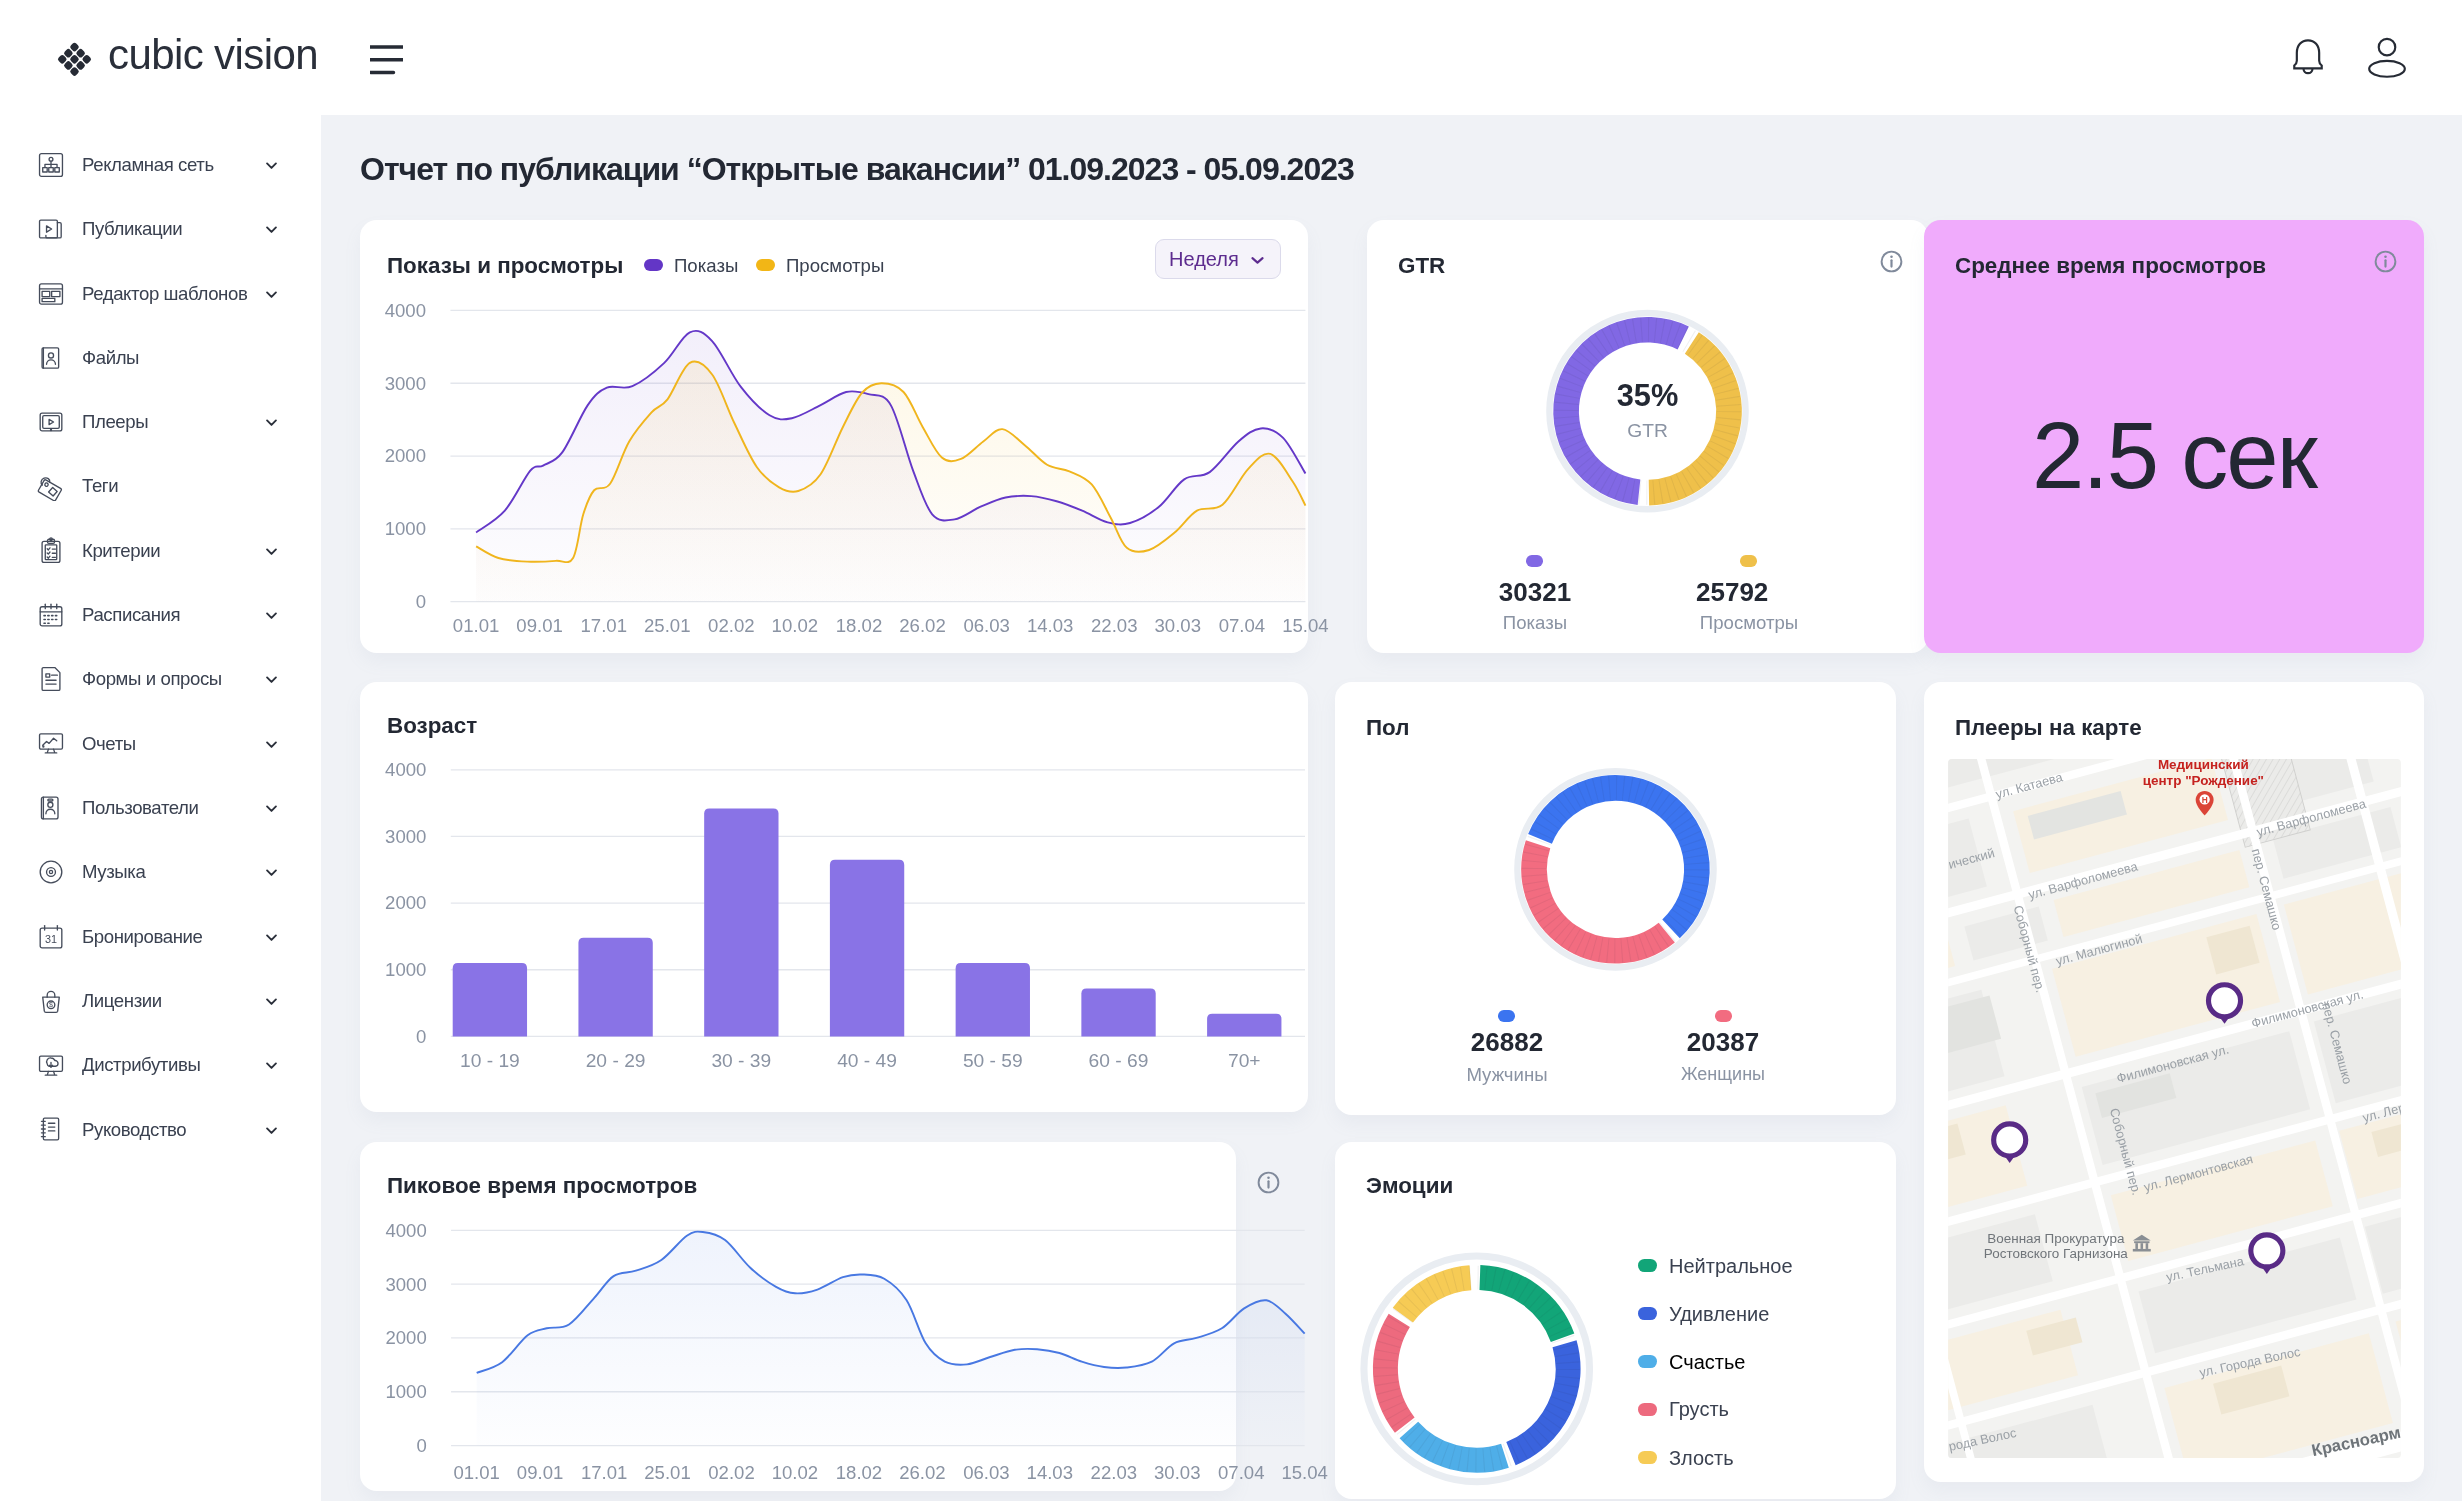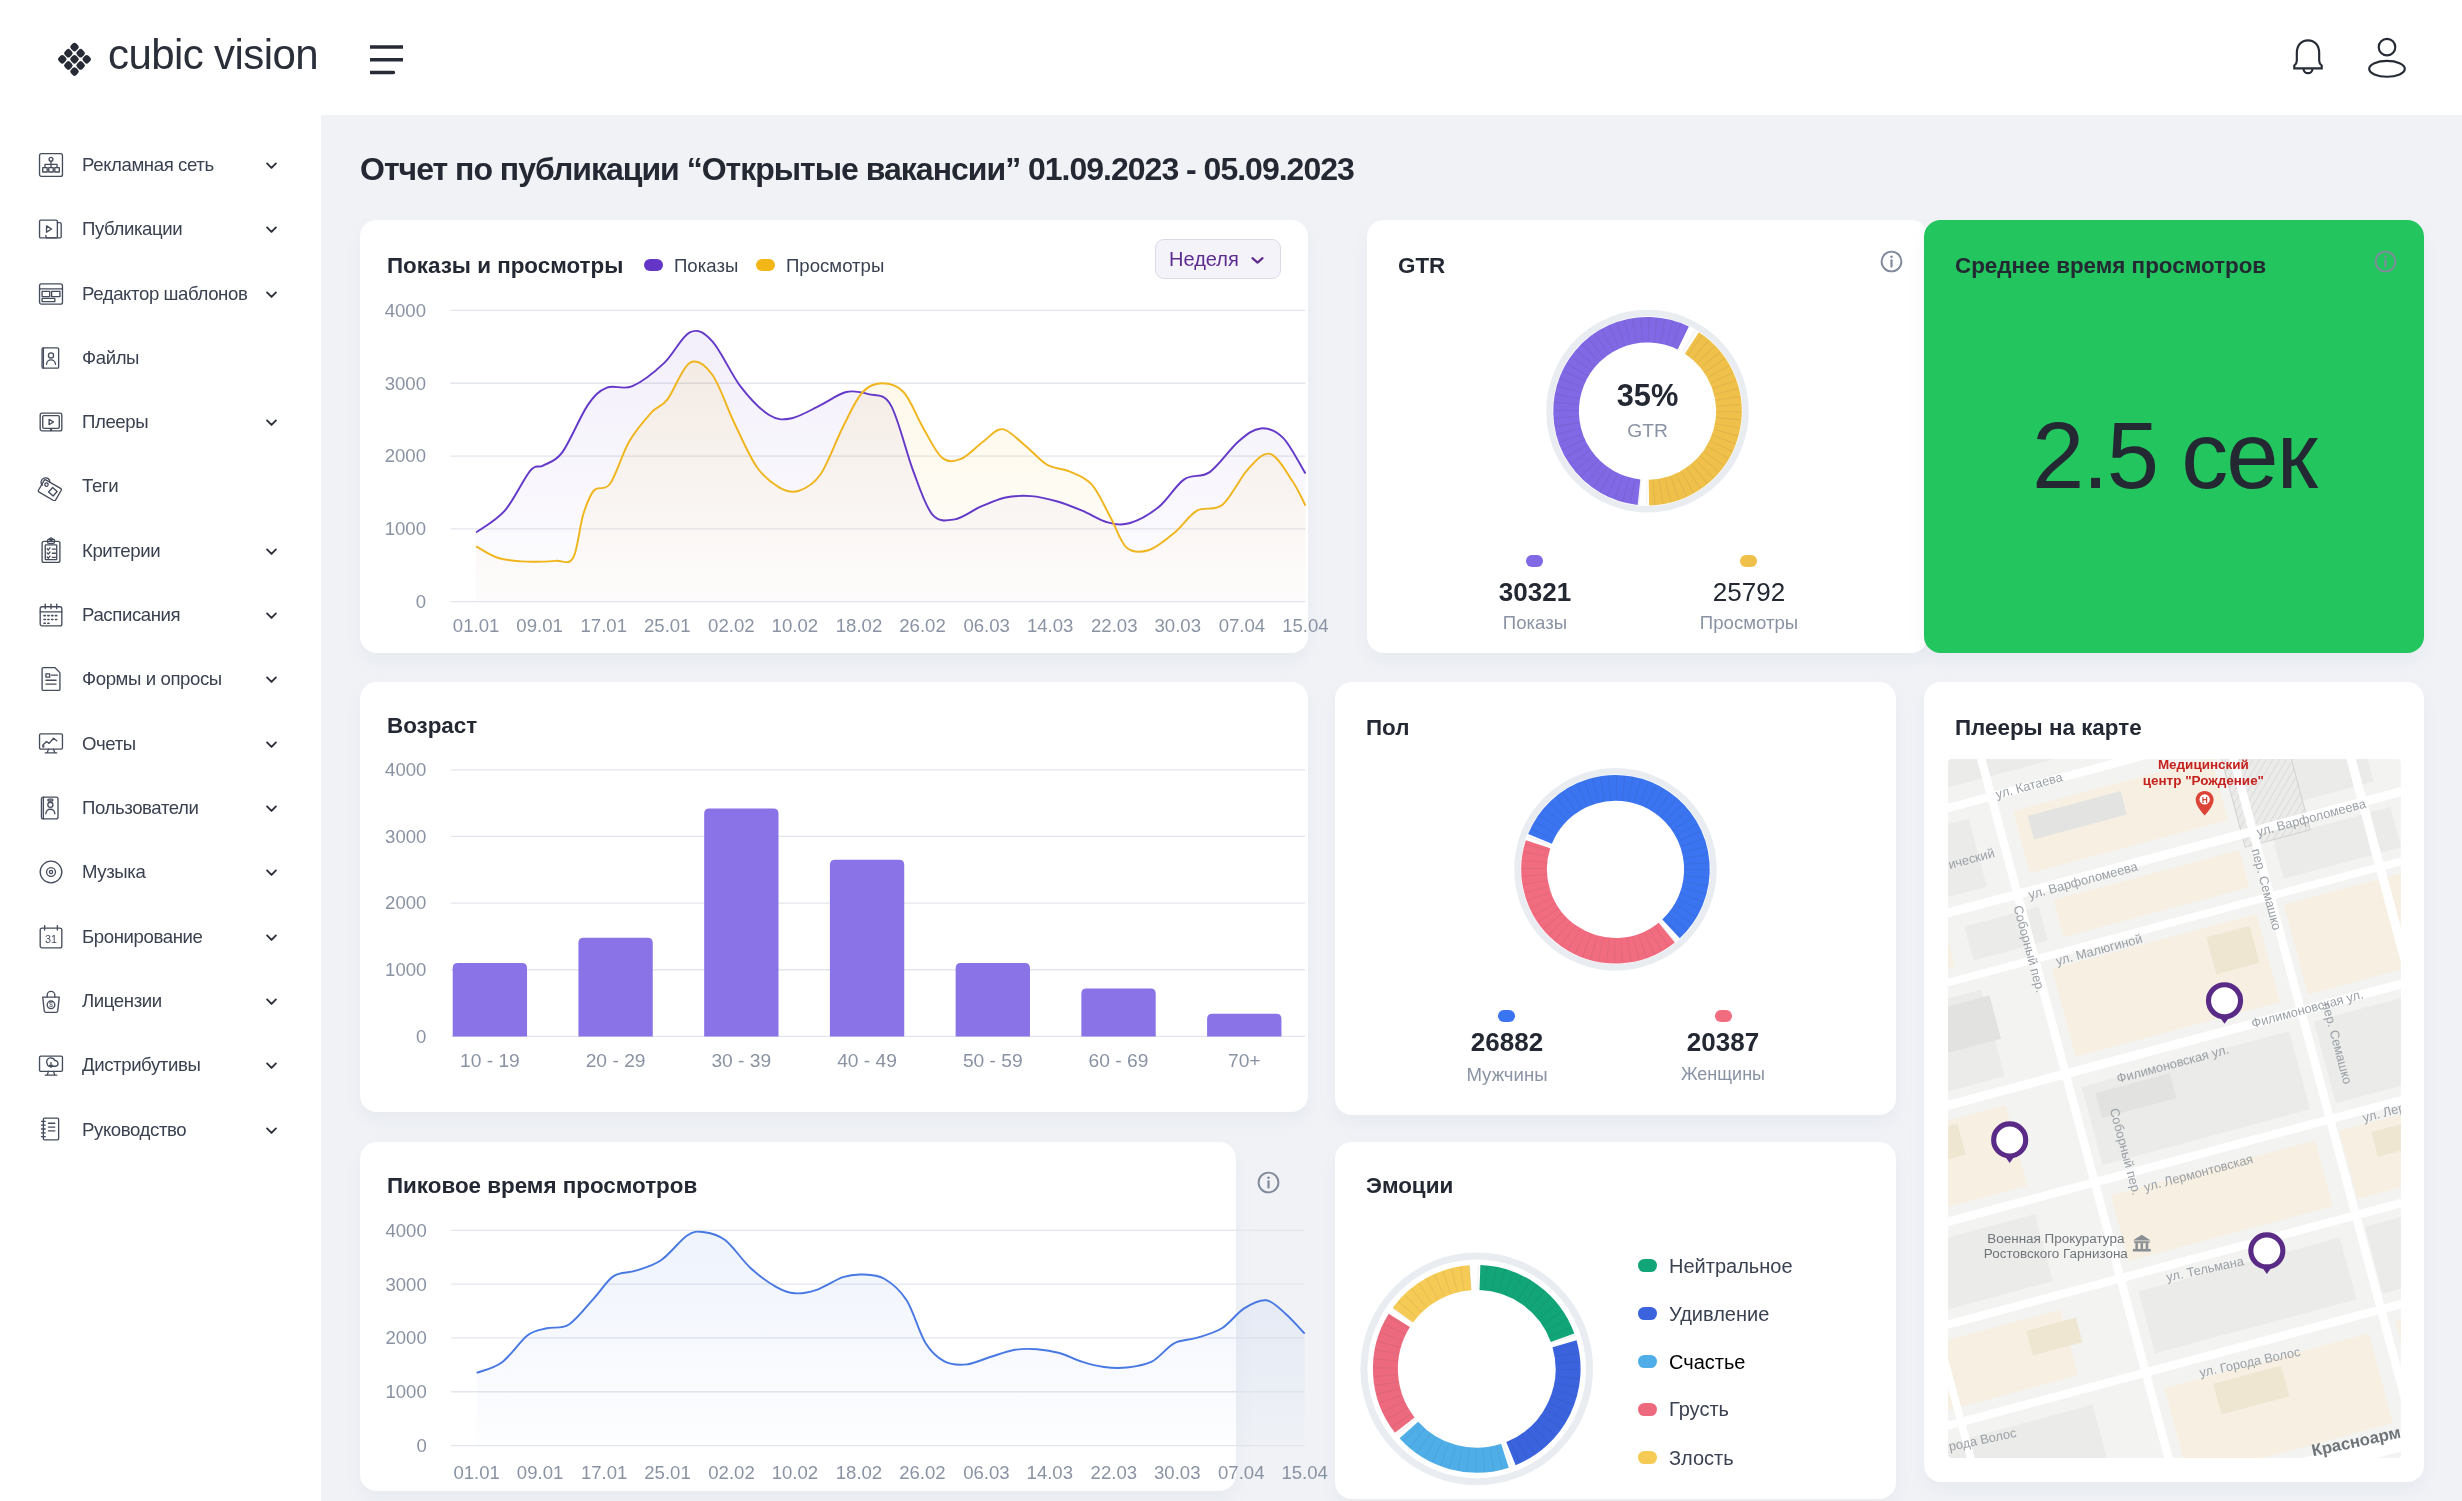--- a/index.html
+++ b/index.html
@@ -254,25 +254,25 @@
       <circle cx="437.5" cy="298" r="153" fill="none" stroke="#E9EDF2" stroke-width="10"></circle>
       <path d="M 424.22 424.30 A 127 127 0 1 1 493.17 183.85" fill="none" stroke="#8168E4" stroke-width="40"></path>
       <path d="M 506.67 191.49 A 127 127 0 0 1 439.72 424.98" fill="none" stroke="#EFC04A" stroke-width="40"></path>
       <circle cx="437.5" cy="298" r="127" fill="none" stroke="rgba(40,40,60,0.07)" stroke-width="38" stroke-dasharray="1.60 9.48"></circle>
       <text x="437.5" y="290" text-anchor="middle" font-size="48" font-weight="bold" fill="#232833">35%</text>
       <text x="437.5" y="338" text-anchor="middle" font-size="30" fill="#8A93A3">GTR</text>
     </svg>
     <div style="position:absolute;left:159px;top:335px;width:17.3px;height:11.5px;border-radius:5.8px;background:#8168E4;"></div>
     <div style="position:absolute;left:373px;top:335px;width:17.3px;height:11.5px;border-radius:5.8px;background:#EFC04A;"></div>
     <div style="position:absolute;left:115px;top:357px;width:106px;text-align:center;font-size:26px;font-weight:bold;color:#232833;">30321</div>
-    <div style="position:absolute;left:329px;top:357px;width:106px;text-align:center;font-size:26px;font-weight:normal;color:#232833;">25792</div>
+    <div style="position:absolute;left:329px;top:357px;width:106px;text-align:left;font-size:26px;font-weight:bold;color:#232833;">25792</div>
     <div style="position:absolute;left:115px;top:392px;width:106px;text-align:center;font-size:18.6px;color:#8A93A3;">Показы</div>
     <div style="position:absolute;left:329px;top:392px;width:106px;text-align:center;font-size:18.6px;color:#8A93A3;">Просмотры</div>
   </div>
-<div style="position:absolute;left:1924px;top:220px;width:500px;height:433px;background:#22c55e;border-radius:16.7px;box-shadow:0 9px 16.7px rgba(145,155,175,0.08);">
+<div style="position:absolute;left:1924px;top:220px;width:500px;height:433px;background:#f0abfc;border-radius:16.7px;box-shadow:0 9px 16.7px rgba(145,155,175,0.08);">
     <div style="position:absolute;left:31px;top:33px;font-size:22.4px;font-weight:bold;color:#232833;">Среднее время просмотров</div>
     <svg style="position:absolute;left:450px;top:29.5px" width="23" height="23" viewBox="0 0 36 36">
       <circle cx="18" cy="18" r="15.5" fill="none" stroke="#808A9B" stroke-width="3"></circle>
       <line x1="18" y1="16" x2="18" y2="26" stroke="#808A9B" stroke-width="3.4" stroke-linecap="round"></line>
       <circle cx="18" cy="10.5" r="2" fill="#808A9B"></circle>
     </svg>
     <div style="position:absolute;left:0;top:182px;width:500px;text-align:center;font-size:94px;letter-spacing:-1.9px;color:#232833;">2.5 сек</div>
   </div>
 <div style="position:absolute;left:360px;top:682px;width:948px;height:430px;background:#fff;border-radius:16.7px;box-shadow:0 9px 16.7px rgba(145,155,175,0.08);">
     <div style="position:absolute;left:27px;top:31px;font-size:22.4px;font-weight:bold;color:#232833;">Возраст</div>

